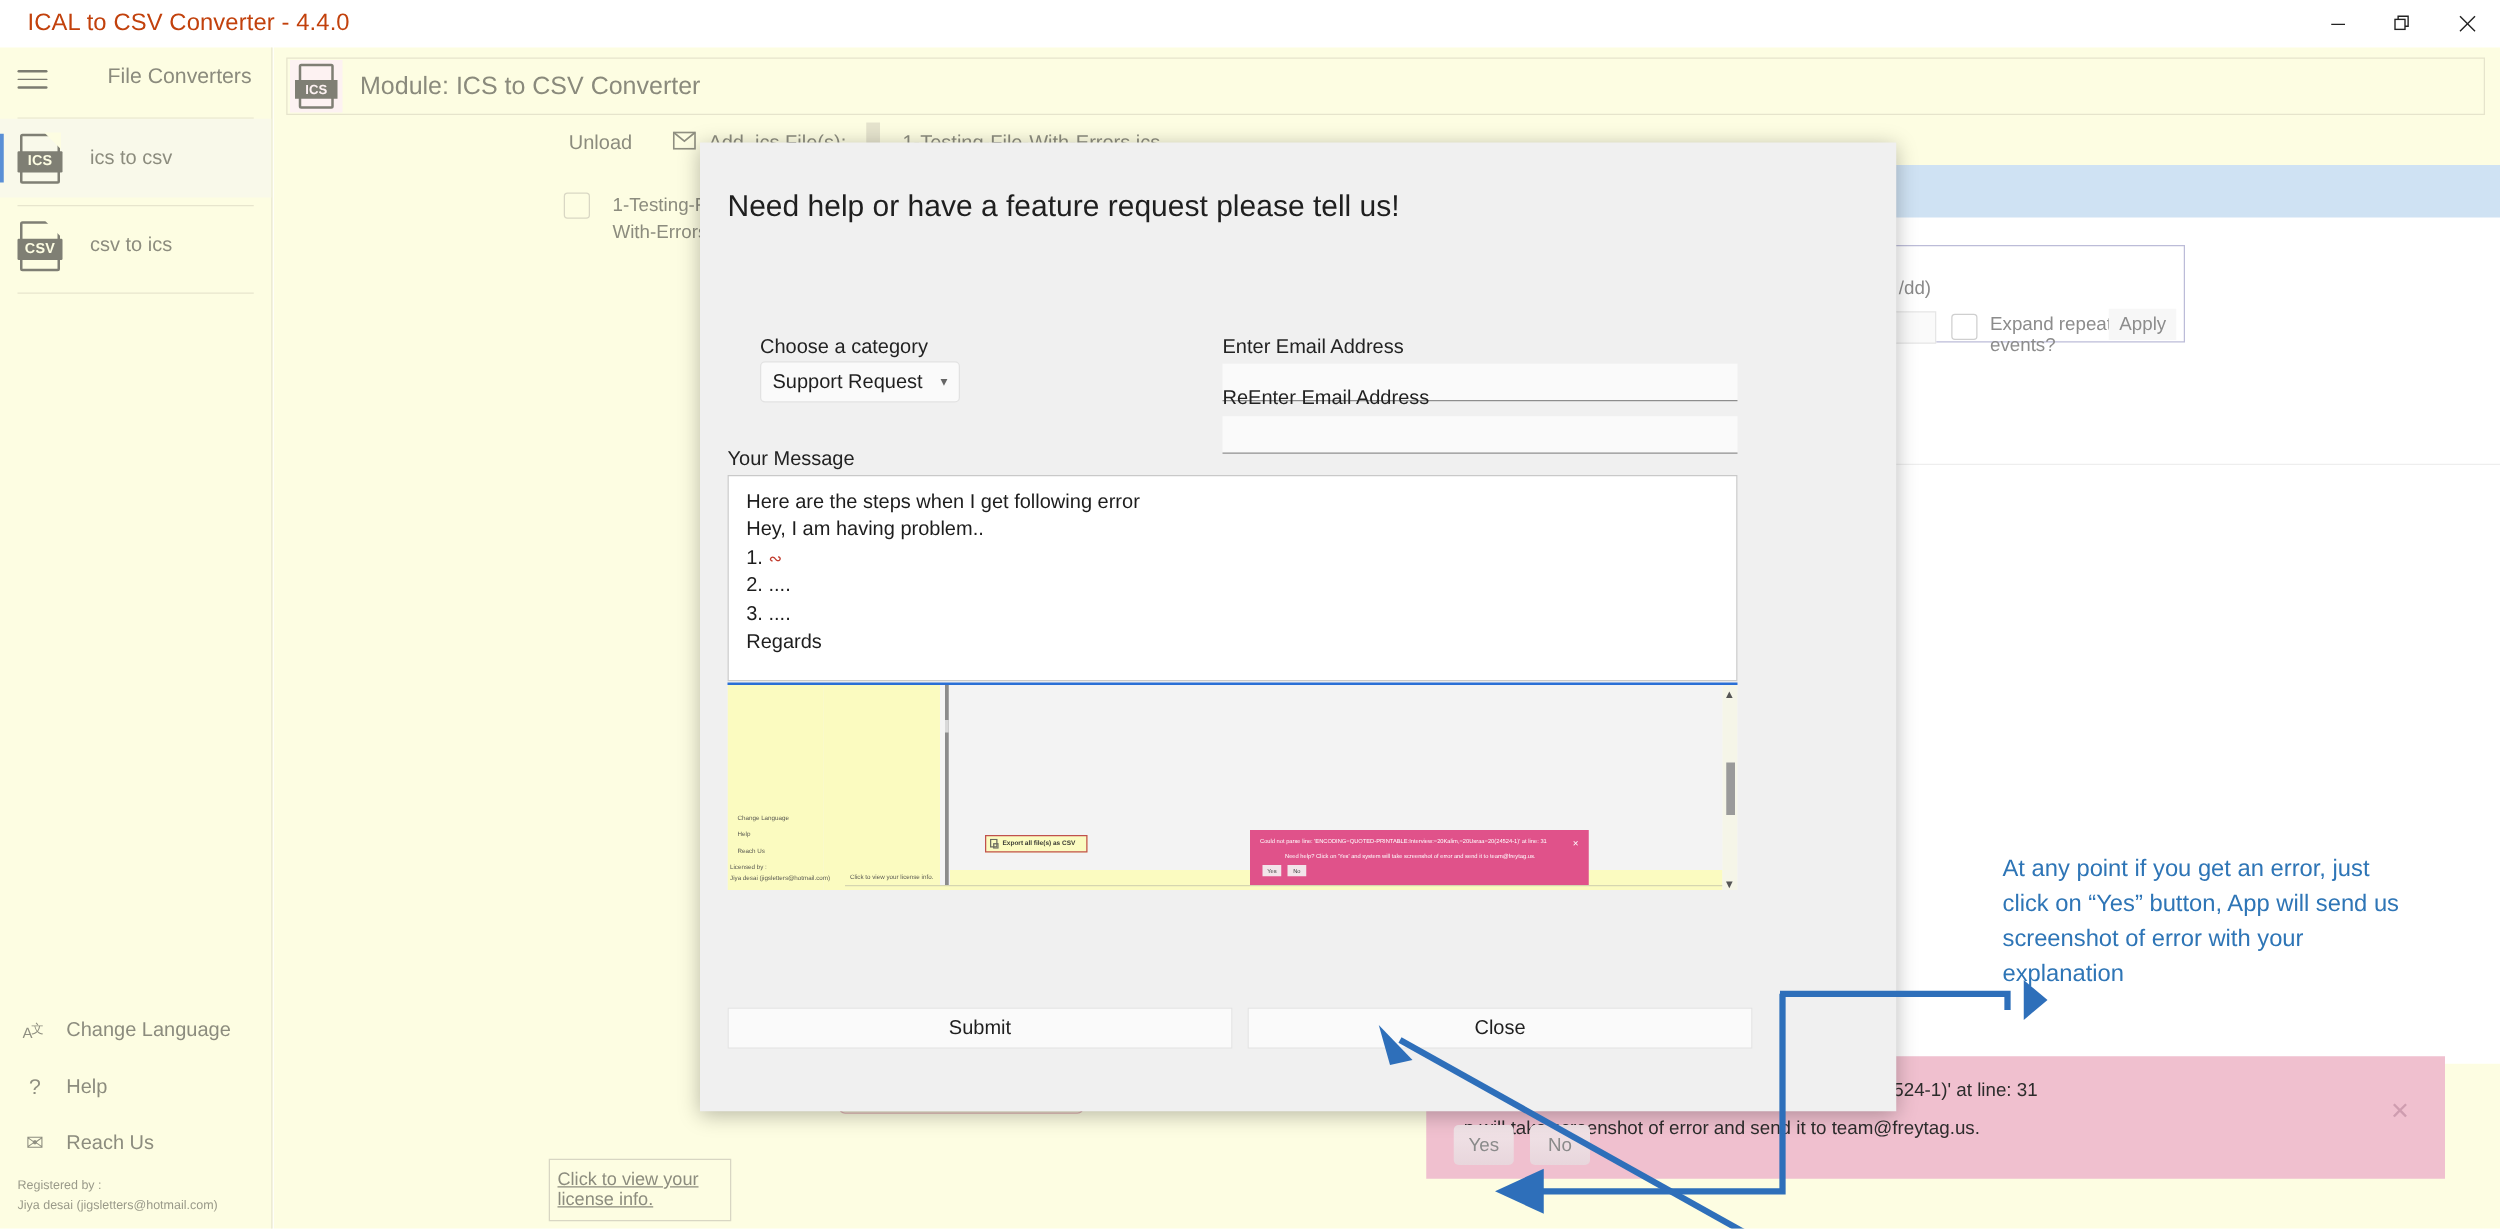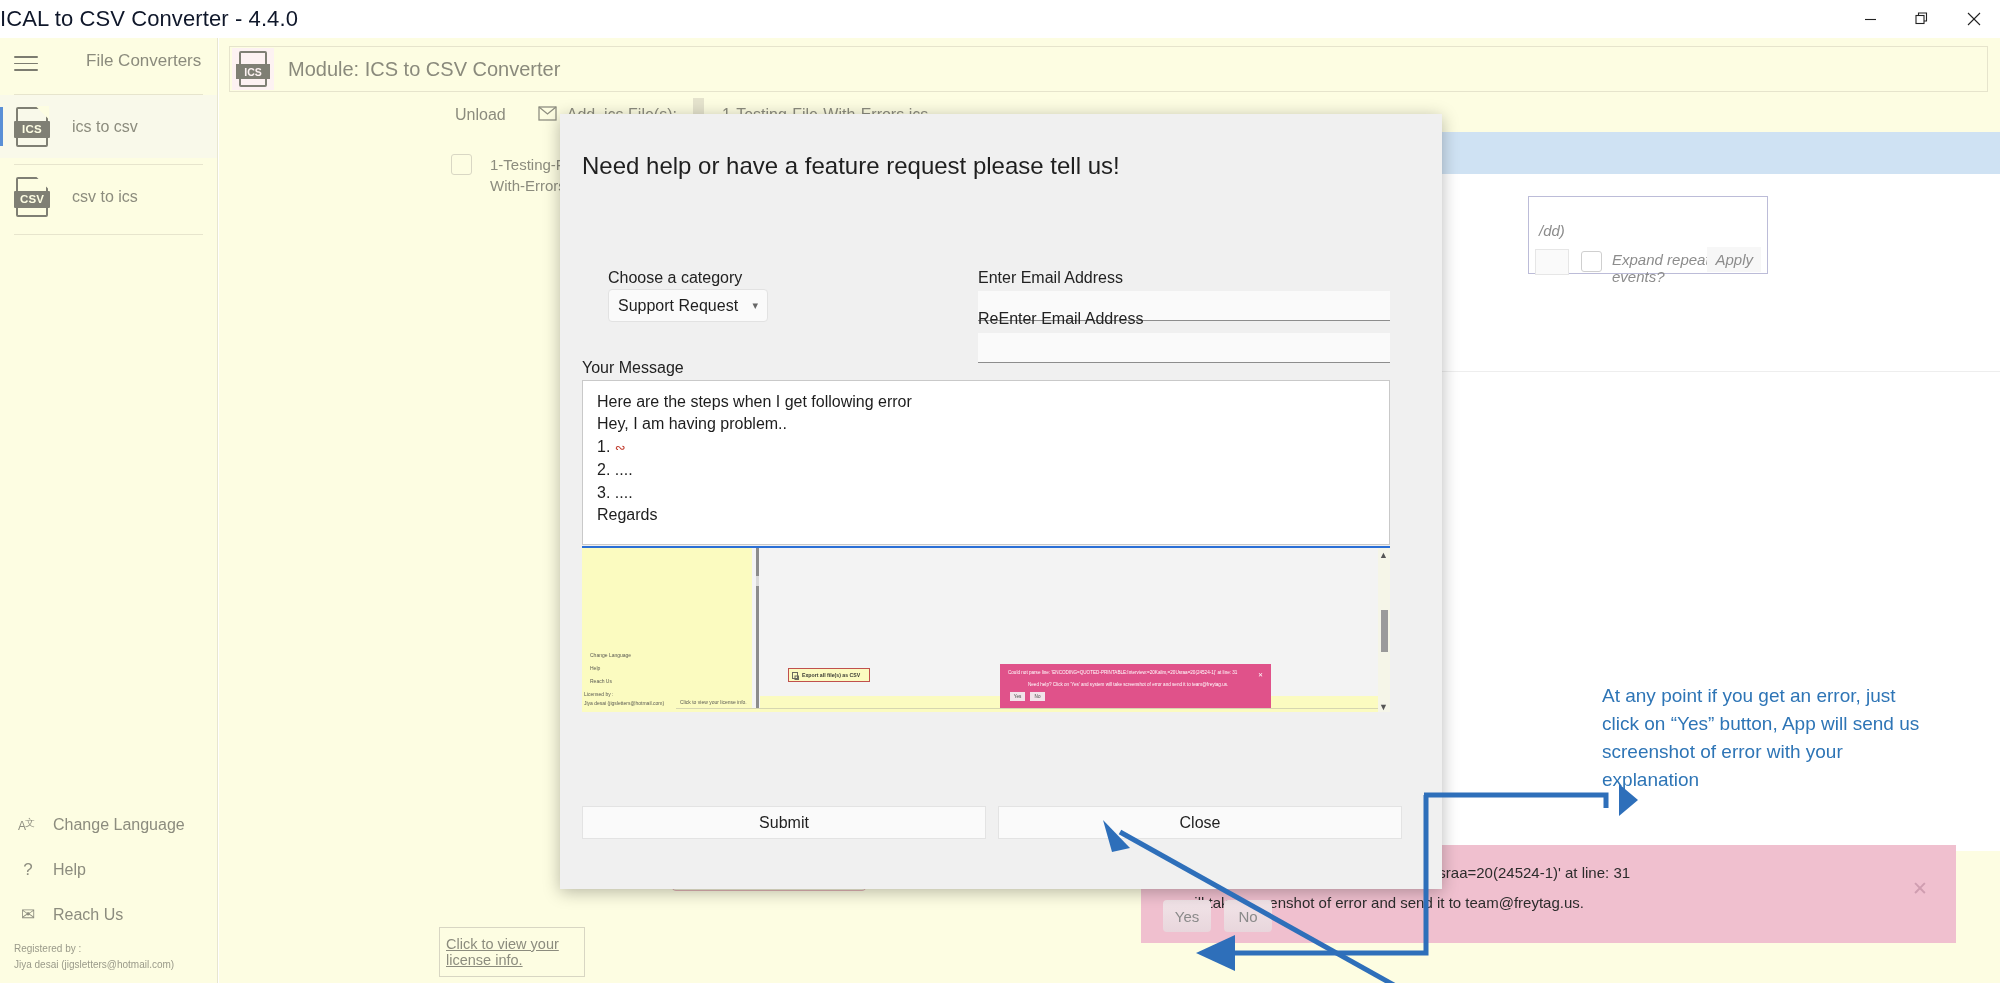--- a/index.html
+++ b/index.html
@@ -9,21 +9,21 @@
     overflow: hidden;
     background: #ffffff;
   }
   #root { position: relative; width: 2000px; height: 983px; background: #ffffff; }
 
   
   .titlebar {
     position: absolute; left: 0; top: 0; width: 2000px; height: 38px;
     background: #ffffff; display: flex; align-items: center;
   }
-  .title-text { margin-left: 0; font-size: 22px; color: #0f172a; letter-spacing: .1px; }
+  .title-text { margin-left: 22px; font-size: 19px; color: #c2410c; letter-spacing: .1px; }
   .win-buttons { position: absolute; right: 0; top: 0; height: 38px; display: flex; }
   .win-btn {
     width: 52px; height: 38px; display: flex; align-items: center; justify-content: center;
     color: #2a2a2a; font-size: 15px; line-height: 1;
   }
   .win-btn svg { display: block; }
 
   
   .sidebar {
     position: absolute; left: 0; top: 38px; width: 218px; height: 945px;
@@ -125,22 +125,22 @@
     position: absolute; left: 388px; top: 94px; right: 0; bottom: 132px; background: #ffffff;
   }
   .apply-bar {
     position: absolute; left: 0; top: 0; right: 0; height: 42px; background: #cfe2f3;
     display: flex; align-items: center; padding-left: 14px;
   }
   .chevron { color: #6f7c8c; font-size: 15px; margin-right: 12px; }
   .apply-text { font-size: 16px; color: #7e8b99; }
 
   .output-box {
-    position: absolute; right: 232px; top: 158px; width: 240px; height: 78px;
-    border: 1px solid #bcbcd8; background: #ffffff; font-style: italic;
+    position: absolute; right: 252px; top: 158px; width: 240px; height: 78px;
+    border: 1px solid #bcbcd8; background: #ffffff;
   }
   .dd-text { position: absolute; left: 10px; top: 25px; font-size: 15px; color: #8b8b8b; }
   .mini-field { position: absolute; left: 6px; top: 52px; width: 34px; height: 26px; border: 1px solid #e6e6e6; background:#fafafa;}
   .rep-chk { position: absolute; left: 52px; top: 54px; width: 21px; height: 21px; border: 1.5px solid #cfcfcf; border-radius: 3px; }
   .rep-label { position: absolute; left: 83px; top: 54px; font-size: 15px; color: #8c8c8c; }
   .apply-btn { position: absolute; right: 6px; top: 50px; font-size: 15px; color: #8c8c8c; padding: 4px 8px; background: #f7f7f7;}
 
   .events-tab {
     position: absolute; left: 388px; top: 262px; width: 115px; height: 36px;
     background: #fdfde2; display: flex; align-items: center; padding-left: 12px; gap: 10px;
@@ -189,21 +189,21 @@
   .yesno { position: absolute; left: 1163px; top: 900px; display: flex; gap: 13px; }
   .yn-btn {
     width: 48px; height: 32px; border-radius: 4px;
     background: linear-gradient(#f2e4e8, #e8d6dc);
     display: flex; align-items: center; justify-content: center;
     font-size: 15px; color: #8a8a8a;
   }
 
   
   .dialog {
-    position: absolute; left: 560px; top: 114px; width: 882px; height: 775px;
+    position: absolute; left: 560px; top: 114px; width: 957px; height: 775px;
     background: #f0f0f0; box-shadow: 0 3px 16px rgba(0,0,0,.28);
   }
   .dlg-title { position: absolute; left: 22px; top: 38px; font-size: 24px; color: #1f1f1f; }
 
   .dlg-label { font-size: 16px; color: #222; }
 
   .cat-label { position: absolute; left: 48px; top: 155px; }
   .cat-select {
     position: absolute; left: 48px; top: 175px; width: 160px; height: 33px;
     background: #fafafa; border: 1px solid #e2e2e2; border-radius: 4px;

